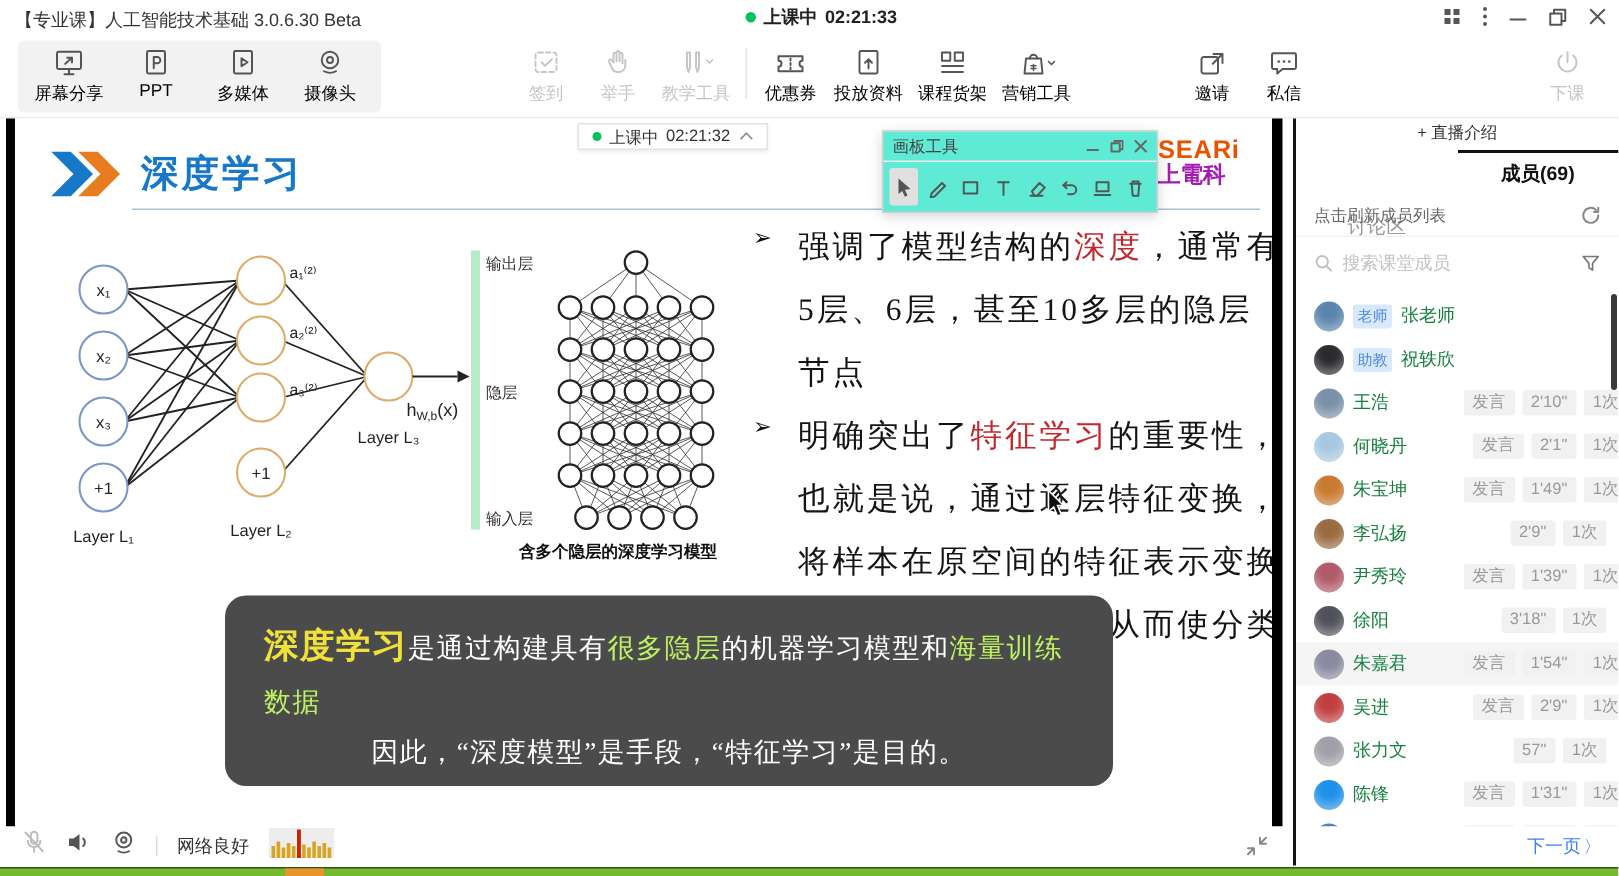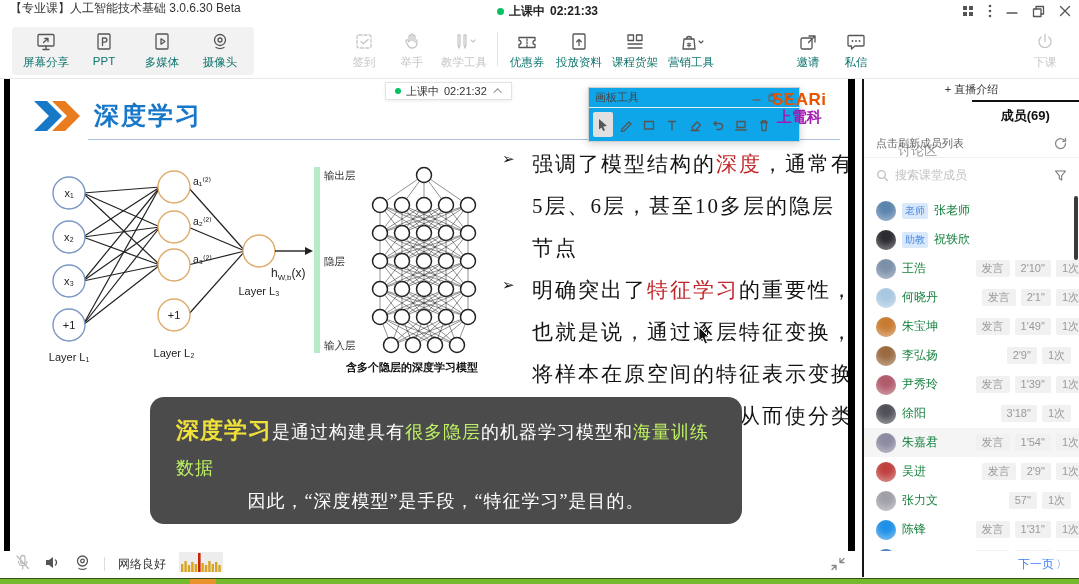--- a/index.html
+++ b/index.html
@@ -1,32 +1,32 @@
 <!DOCTYPE html>
 <html><head>
 <meta charset="utf-8">
 <style>
   * { box-sizing: border-box; margin: 0; padding: 0; }
   html,body { width:1079px; height:584px; overflow:hidden; background:#fff;
     font-family:"Liberation Sans","DejaVu Sans",sans-serif; }
   .app { position:relative; width:1079px; height:584px; background:#fff; }
 
   
-  .titlebar { position:relative; height:22px; display:flex; align-items:flex-start; padding:0 10px; }
+  .titlebar { position:relative; height:22px; display:flex; align-items:flex-end; padding:0 10px; }
   .app-title { font-size:12px; color:#333; }
   .class-status { position:absolute; left:497px; top:0; height:22px; display:flex; align-items:center; gap:5px; }
   .class-status .txt { font-size:12px; color:#222; font-weight:bold; }
   .gdot { width:7px; height:7px; border-radius:50%; }
   .win-controls { position:absolute; right:8px; top:0; height:22px; display:flex; align-items:center; gap:14px; color:#555; }
   .win-btn { display:flex; align-items:center; }
 
   
   .toolbar { position:relative; height:57px; border-bottom:1px solid #e9e9e9; }
   .tb-item { display:flex; flex-direction:column; align-items:center; justify-content:flex-start; gap:3px;
-    color:#0f766e; padding:2px 0; }
+    color:#000000; padding:2px 0; }
   .tb-item .lbl { font-size:11.5px; white-space:nowrap; }
   .tb-item svg { color:#555; }
   .tb-item.disabled, .tb-item.disabled svg { color:#c6c6c6; }
   .left-panel { position:absolute; left:12px; top:5px; display:flex; gap:6px; background:#f2f2f2; border-radius:4px; padding:3px 8px; }
   .left-panel .tb-item { width:52px; }
   .tb-mid { position:absolute; left:340px; top:8px; display:flex; align-items:flex-start; }
   .tb-mid .tb-item.w2 { width:48px; } .tb-mid .tb-item.w4 { width:56px; }
   .tb-divider { width:1px; height:34px; background:#e3e3e3; margin:2px 5px 0; }
   .tb-invite { position:absolute; left:784px; top:8px; display:flex; }
   .tb-invite .tb-item { width:48px; }
@@ -42,31 +42,31 @@
   .edge-right { left:848px; width:7px; }
 
   
   .float-pill { position:absolute; left:385px; top:3px; height:18px; background:#fff; border:1px solid #e3e3e3;
     box-shadow:0 1px 3px rgba(0,0,0,.08); display:flex; align-items:center; gap:5px; padding:0 9px; }
   .float-pill .txt { font-size:11px; color:#333; }
   .caret-up { width:6px; height:6px; border-left:1.5px solid #888; border-top:1.5px solid #888;
     transform:rotate(45deg) translateY(2px); margin-left:4px; }
 
   
-  .wb-panel { position:absolute; left:588px; top:8px; width:212px; background:#0ea5e9; border:1px solid #cfcfcf;
+  .wb-panel { position:absolute; left:588px; top:8px; width:184px; background:#5eead4; border:1px solid #cfcfcf;
     box-shadow:0 2px 8px rgba(0,0,0,.18); }
   .wb-head { height:20px; display:flex; align-items:center; padding:0 6px; border-bottom:1px solid #ededed; }
   .wb-title { font-size:11px; color:#444; }
   .wb-ctrls { margin-left:auto; display:flex; gap:7px; color:#666; align-items:center; }
   .wb-tools { height:33px; display:flex; align-items:center; padding:0 4px; gap:3px; }
   .wb-tool { width:20px; height:25px; display:flex; align-items:center; justify-content:center; color:#555; }
   .wb-tool.active { background:#e0e0e0; border-radius:2px; }
 
   
-  .seari-logo { position:absolute; left:772px; top:12px; text-align:center; line-height:1.05; }
+  .seari-logo { position:absolute; left:772px; top:12px; text-align:left; line-height:1.05; }
   .seari-1 { font-size:17px; font-weight:900; color:#e85300; letter-spacing:.5px; }
   .seari-2 { font-size:15px; font-weight:bold; color:#a21caf; font-family:Liberation Sans, sans-serif; }
 
   
   .title-chevrons { position:absolute; left:34px; top:22px; }
   .slide-title { position:absolute; left:94px; top:20px; font-size:25px; font-weight:bold; color:#1778c9; letter-spacing:2px; }
   .title-rule { position:absolute; left:88px; top:60px; width:752px; height:1px; background:#a9c1dd; }
 
   
   .nn-svg { position:absolute; left:24px; top:84px; }

